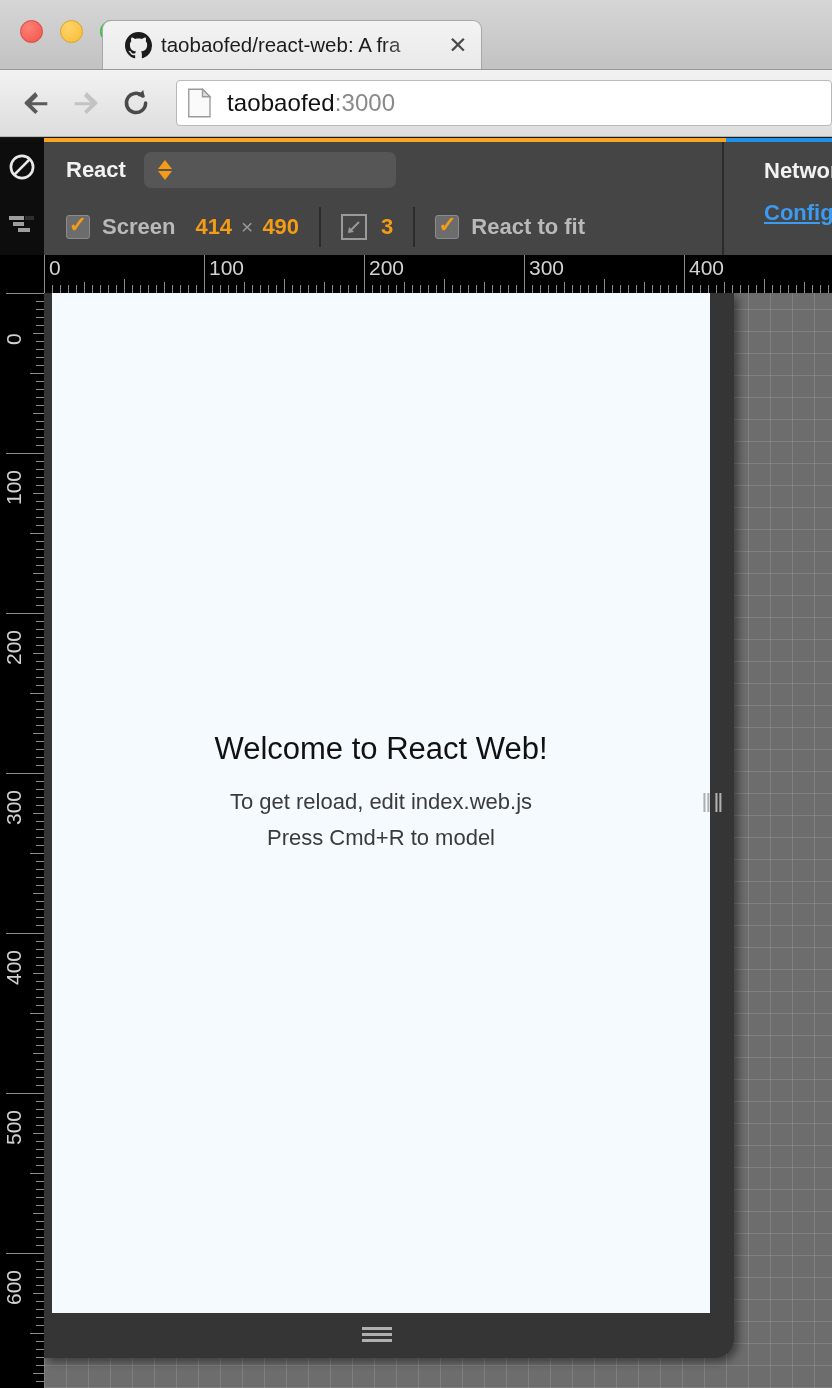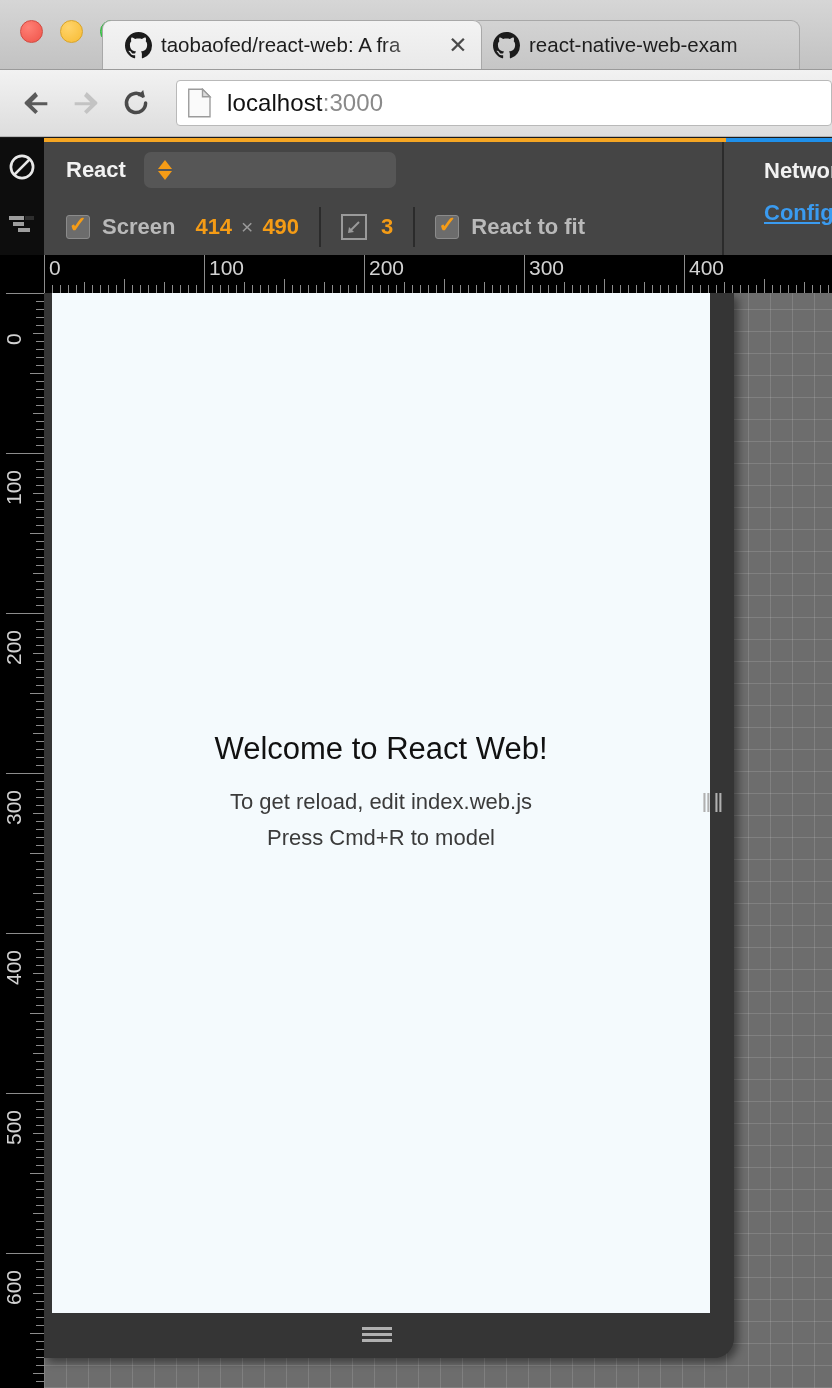--- a/index.html
+++ b/index.html
@@ -331,33 +331,20 @@
           1.08.58 1.23.82.72 1.21 1.87.87 2.33.66.07-.52.28-.87.51-1.07-1.78-.2-3.64-.89-3.64-3.95
           0-.87.31-1.59.82-2.15-.08-.2-.36-1.02.08-2.12 0 0 .67-.21 2.2.82.64-.18 1.32-.27 2-.27s1.36.09 2 .27c1.53-1.04
           2.2-.82 2.2-.82.44 1.1.16 1.92.08 2.12.51.56.82 1.27.82 2.15 0 3.07-1.87 3.75-3.65 3.95.29.25.54.73.54 1.48
           0 1.07-.01 1.93-.01 2.2 0 .21.15.46.55.38A8.01 8.01 0 0 0 16 8c0-4.42-3.58-8-8-8z"></path>
         </svg>
       </span>
       <span class="tab-title">taobaofed/react-web: A fra</span>
       <span class="tab-close">✕</span>
     </div>
 
-    <div class="tab inactive">
-      <span class="tab-fav">
-        <svg width="27" height="27" viewBox="0 0 16 16" aria-hidden="true">
-          <path fill="#1b1b1b" d="M8 0C3.58 0 0 3.58 0 8c0 3.54 2.29 6.53 5.47 7.59.4.07.55-.17.55-.38
-          0-.19-.01-.82-.01-1.49-2.01.37-2.53-.49-2.69-.94-.09-.23-.48-.94-.82-1.13-.28-.15-.68-.52-.01-.53.63-.01
-          1.08.58 1.23.82.72 1.21 1.87.87 2.33.66.07-.52.28-.87.51-1.07-1.78-.2-3.64-.89-3.64-3.95
-          0-.87.31-1.59.82-2.15-.08-.2-.36-1.02.08-2.12 0 0 .67-.21 2.2.82.64-.18 1.32-.27 2-.27s1.36.09 2 .27c1.53-1.04
-          2.2-.82 2.2-.82.44 1.1.16 1.92.08 2.12.51.56.82 1.27.82 2.15 0 3.07-1.87 3.75-3.65 3.95.29.25.54.73.54 1.48
-          0 1.07-.01 1.93-.01 2.2 0 .21.15.46.55.38A8.01 8.01 0 0 0 16 8c0-4.42-3.58-8-8-8z"></path>
-        </svg>
-      </span>
-      <span class="tab-title">react-native-web-exam</span>
-    </div>
   </div>
 
   <div class="navbar">
     <div class="navbtn">
       <svg width="34" height="34" viewBox="0 0 24 24">
         <path fill="#5a5a5a" d="M11.5 4.2 4.2 11.3a1 1 0 0 0 0 1.4l7.3 7.1 1.9-1.9-4.4-4.3H20v-2.2H9l4.4-4.3z"></path>
       </svg>
     </div>
     <div class="navbtn">
       <svg width="34" height="34" viewBox="0 0 24 24">
@@ -371,21 +358,21 @@
       </svg>
     </div>
 
     <div class="omnibox">
       <span class="omni-icon">
         <svg width="26" height="30" viewBox="0 0 20 24">
           <path fill="#fafafa" stroke="#9b9b9b" stroke-width="1.1" d="M1 1h11l6 6v16H1z"></path>
           <path fill="#dcdcdc" stroke="#9b9b9b" stroke-width="1.1" d="M12 1l6 6h-6z"></path>
         </svg>
       </span>
-      <span class="omni-url"><span>localhost</span><span class="dim">:3000</span></span>
+      <span class="omni-url"><span>taobaofed</span><span class="dim">:3000</span></span>
     </div>
   </div>
 
   <div class="devtools">
 
     <div class="rail">
       <div class="rail-btn">
         <svg width="28" height="28" viewBox="0 0 24 24">
           <circle cx="12" cy="12" r="9.5" fill="none" stroke="#e8e8e8" stroke-width="2.3"></circle>
           <line x1="5.5" y1="18.5" x2="18.5" y2="5.5" stroke="#e8e8e8" stroke-width="2.3"></line>

